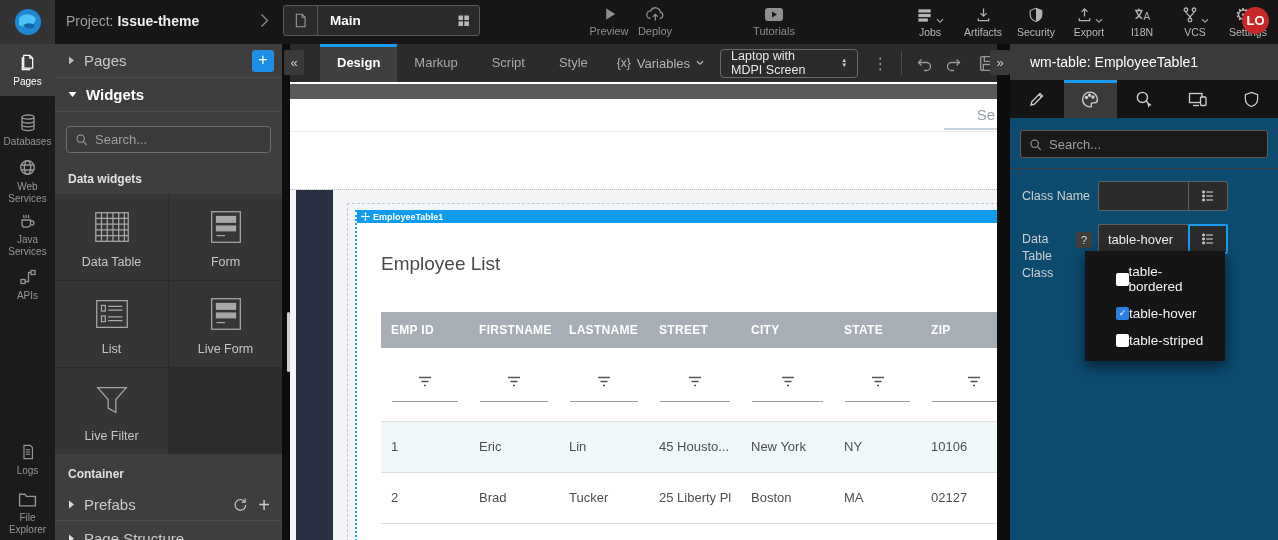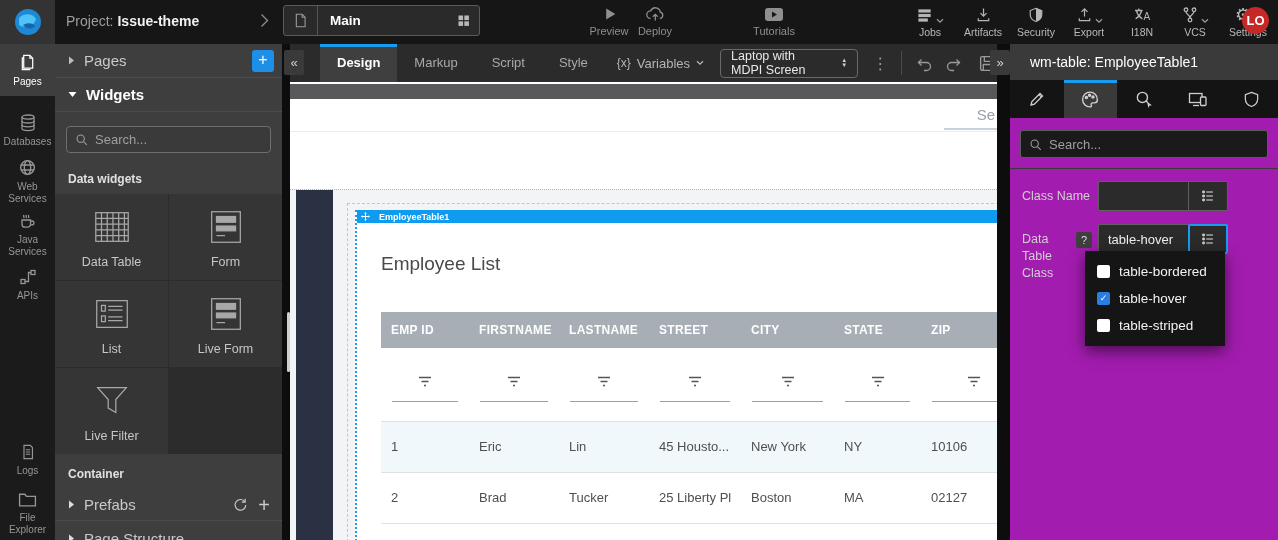--- a/index.html
+++ b/index.html
@@ -77,51 +77,51 @@
   
   .cv-gray { position:absolute; left:0; top:40px; width:707px; height:15px; background:#59595b; }
   .cv-navbar { position:absolute; left:0; top:55px; width:707px; height:33px; background:#fff; border-bottom:1px solid #ececec; }
   .cv-navbar .se { position:absolute; right:2px; top:7px; font-size:15px; color:#9aa0a6; }
   .cv-navbar .seline { position:absolute; right:0; top:29px; width:53px; height:2px; background:#c5d4dc; }
   .cv-band { position:absolute; left:0; top:88px; width:707px; height:57px; background:#fff; }
   .cv-page { position:absolute; left:0; top:145px; width:707px; height:351px; background:#f2f4f6; border-top:1px dotted #b5b5b5; overflow:hidden; }
   .cv-navy { position:absolute; left:6px; top:0; width:37px; height:351px; background:#2a3143; }
   .dash-box { position:absolute; left:57px; top:13px; right:-2px; bottom:-2px; border:1px dashed #c3c7cc; }
   .widget { position:absolute; left:65px; top:20px; right:-5px; bottom:-5px; background:#fff; border-left:2px dotted #1b9df0; }
-  .selbar { height:13px; background:#0f9bf0; display:flex; align-items:center; gap:9px; padding-left:4px; }
+  .selbar { height:13px; background:#0f9bf0; display:flex; align-items:center; gap:3px; padding-left:4px; }
   .selbar .wt { color:#fff; font-size:9px; font-weight:bold; }
   .wbody { padding:30px 0 0 24px; }
   .wtitle { font-size:19px; color:#4a4a4a; }
   .etab { margin-top:37px; border-collapse:collapse; table-layout:fixed; width:645px; }
   .etab th { background:#a8aeb5; color:#fff; font-size:12px; font-weight:bold; text-align:left; padding:0 0 0 10px; height:36px; letter-spacing:.3px; }
   .frow td { height:73px; vertical-align:top; }
   .fcell { padding-top:28px; display:flex; flex-direction:column; align-items:center; }
   .fline { margin-top:13px; width:calc(100% - 22px); border-bottom:1.5px solid #9e9e9e; align-self:center; }
   .drow td { height:51px; font-size:13px; color:#4f4f4f; padding-left:10px; border-top:1px solid #e0e0e0; }
   .drow.hl td { background:#f0f8fc; }
   .drow.last td { border-bottom:1px solid #e0e0e0; }
 
   
-  #inspector { position:absolute; left:1010px; top:44px; width:268px; height:496px; background:#a21caf; overflow:visible; }
+  #inspector { position:absolute; left:1010px; top:44px; width:268px; height:496px; background:#0c4a6e; overflow:visible; }
   .insp-header { height:36px; background:#3a3a3a; display:flex; align-items:center; padding-left:20px; font-size:14px; color:#fff; }
   .insp-tabs { height:38px; background:#141414; display:flex; }
   .itab { flex:1; display:flex; align-items:center; justify-content:center; color:#cfcfcf; }
   .itab.active { background:#3a3a3a; box-shadow:inset 0 3px 0 #189cf0; }
   .insp-search { margin:12px 10px 6px; }
   .insp-search .search-box { background:#1a1a1a; border-color:#5c5c5c; border-radius:3px; height:28px; }
   .insp-div { margin-top:10px; border-top:1px solid #3a3a3a; }
   .f-row { display:flex; margin:12px 12px 0; align-items:flex-start; }
   .f-labels { width:54px; font-size:12.5px; color:#cfcfcf; padding-top:7px; line-height:1.35; }
   .f-labels.wide { width:76px; }
   .f-help { width:16px; height:16px; background:#3f3f3f; border-radius:2px; color:#ddd; font-size:11px; text-align:center; line-height:16px; margin:8px 6px 0 0; }
   .f-input { width:90px; height:30px; background:#2b2b2b; border:1px solid #606060; border-right:none; color:#eee; font-size:13px; padding:0 9px; border-radius:2px 0 0 2px; outline:none; font-family:inherit; }
   .f-btn { width:40px; height:30px; background:#2b2b2b; border:1px solid #606060; display:flex; align-items:center; justify-content:center; color:#ccc; border-radius:0 2px 2px 0; }
   .f-btn.active { border:2px solid #189cf0; border-radius:2px; }
   .cdrop { position:absolute; left:75px; top:207px; width:140px; background:#151515; box-shadow:0 5px 14px rgba(0,0,0,.55); padding:13px 12px; display:flex; flex-direction:column; gap:12px; z-index:10; }
-  .opt { display:flex; align-items:center; gap:9px; font-size:13.5px; color:#f2f2f2; }
+  .opt { display:flex; align-items:center; font-size:13.5px; color:#f2f2f2;margin-left:19px; }
   .cb { width:13px; height:13px; background:#fff; border-radius:2px; font-size:9px; line-height:13px; text-align:center; color:#fff; }
   .cb span { display:none; }
   .cb.checked { background:#2a7de1; }
   .cb.checked span { display:inline; }
 </style>
 </head>
 <body>
 
 <div id="topbar">
   <div class="logo-box">

